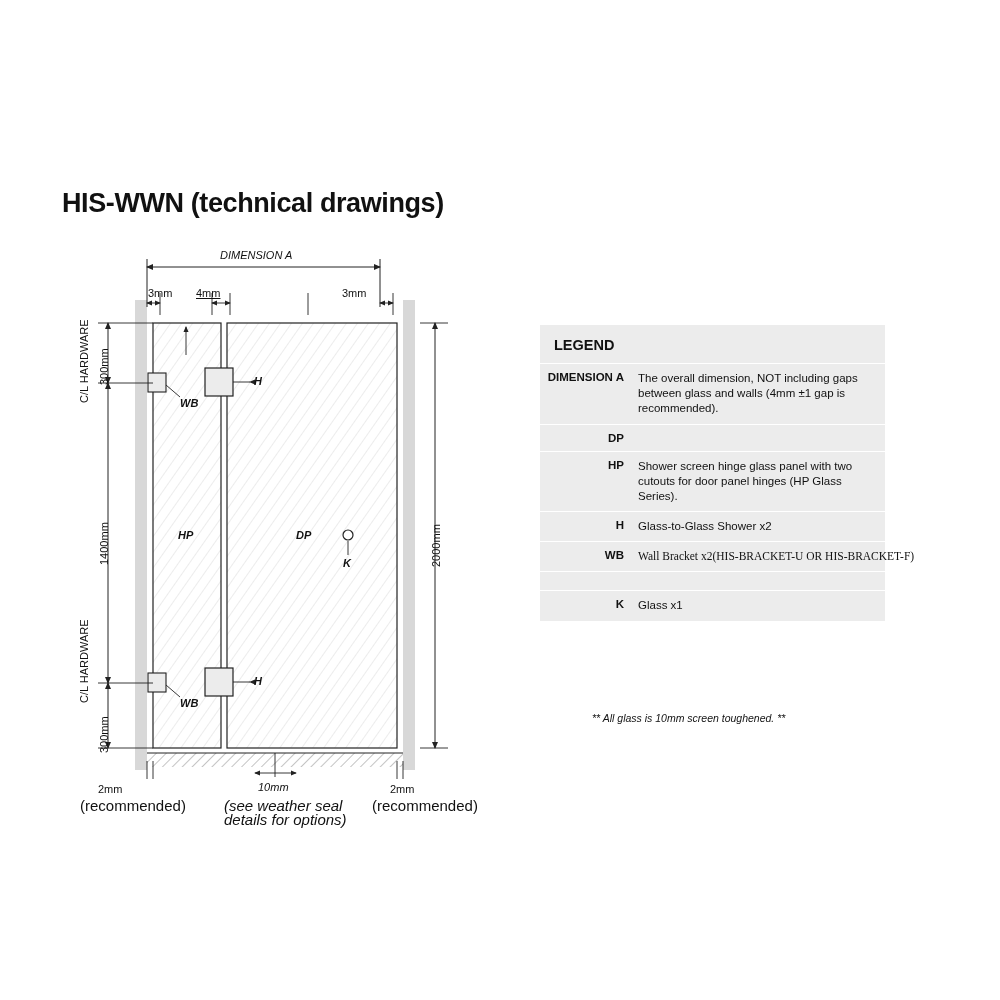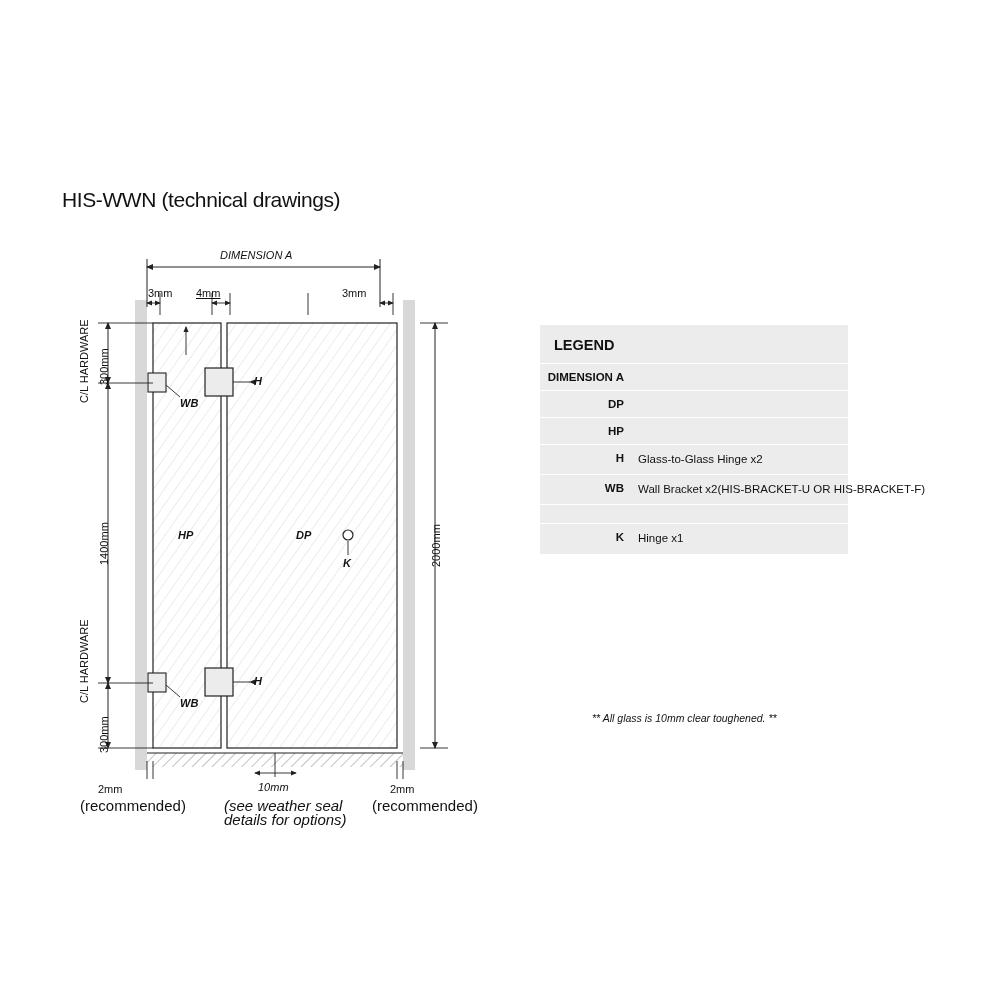--- a/index.html
+++ b/index.html
@@ -13,22 +13,22 @@
     position: relative;
     font-family: "Liberation Sans", sans-serif;
     color: #111111;
     overflow: hidden;
   }
 
   #page-title {
     position: absolute;
     left: 62px;
     top: 188px;
-    font-size: 21px;
-    font-weight: normal;
+    font-size: 27px;
+    font-weight: bold;
     letter-spacing: -0.4px;
     color: #111;
   }
 
   
   #drawing {
     position: absolute;
     left: 60px;
     top: 245px;
     width: 420px;
@@ -50,21 +50,21 @@
     white-space: nowrap;
     transform-origin: 0 0;
     transform: rotate(-90deg);
   }
 
   
   #legend {
     position: absolute;
     left: 540px;
     top: 325px;
-    width: 308px;
+    width: 345px;
     background: #ececec;
     border-bottom: 1px solid #ffffff;
   }
   #legend .legend-title {
     font-size: 14.5px;
     font-weight: bold;
     padding: 12px 0 10px 14px;
     border-bottom: 1px solid #ffffff;
     color: #111;
   }
@@ -83,21 +83,21 @@
     color: #111;
     box-sizing: border-box;
   }
   .lrow .lval {
     padding: 7px 6px 7px 6px;
     font-size: 11.5px;
     line-height: 1.32;
     color: #111;
     box-sizing: border-box;
   }
-  .lrow.wide .lval { white-space: nowrap; }
+  .lrow.wide .lval { white-space: nowrap; font-family: Liberation Serif, serif; }
   .lrow.spacer { min-height: 18px; }
   #legend-footnote {
     position: absolute;
     left: 592px;
     top: 712px;
     font-size: 10.5px;
     font-style: italic;
     color: #111;
   }
 </style>
@@ -218,38 +218,40 @@
 
   <div class="lbl" style="left:330px; top:538px;">2mm</div>
   <div class="lbl sm" style="left:312px; top:552px;">(recommended)</div>
 </div>
 
 <div id="legend">
   <div class="legend-title">LEGEND</div>
 
   <div class="lrow">
     <div class="lkey">DIMENSION A</div>
+    <div class="lval">The overall dimension, NOT including gaps between glass and walls (4mm ±1 gap is recommended).</div>
   </div>
   <div class="lrow">
     <div class="lkey">DP</div>
   </div>
   <div class="lrow">
     <div class="lkey">HP</div>
+    <div class="lval">Shower screen hinge glass panel with two cutouts for door panel hinges (HP Glass Series).</div>
   </div>
   <div class="lrow">
     <div class="lkey">H</div>
-    <div class="lval">Glass-to-Glass Hinge x2</div>
+    <div class="lval">Glass-to-Glass Shower x2</div>
   </div>
   <div class="lrow wide">
     <div class="lkey">WB</div>
     <div class="lval">Wall Bracket x2(HIS-BRACKET-U OR HIS-BRACKET-F)</div>
   </div>
   <div class="lrow spacer">
     <div class="lkey"></div>
     <div class="lval"></div>
   </div>
   <div class="lrow">
     <div class="lkey">K</div>
-    <div class="lval">Hinge x1</div>
+    <div class="lval">Glass x1</div>
   </div>
 </div>
 
-<div id="legend-footnote">** All glass is 10mm clear toughened. **</div>
+<div id="legend-footnote">** All glass is 10mm screen toughened. **</div>
 
 </body></html>

